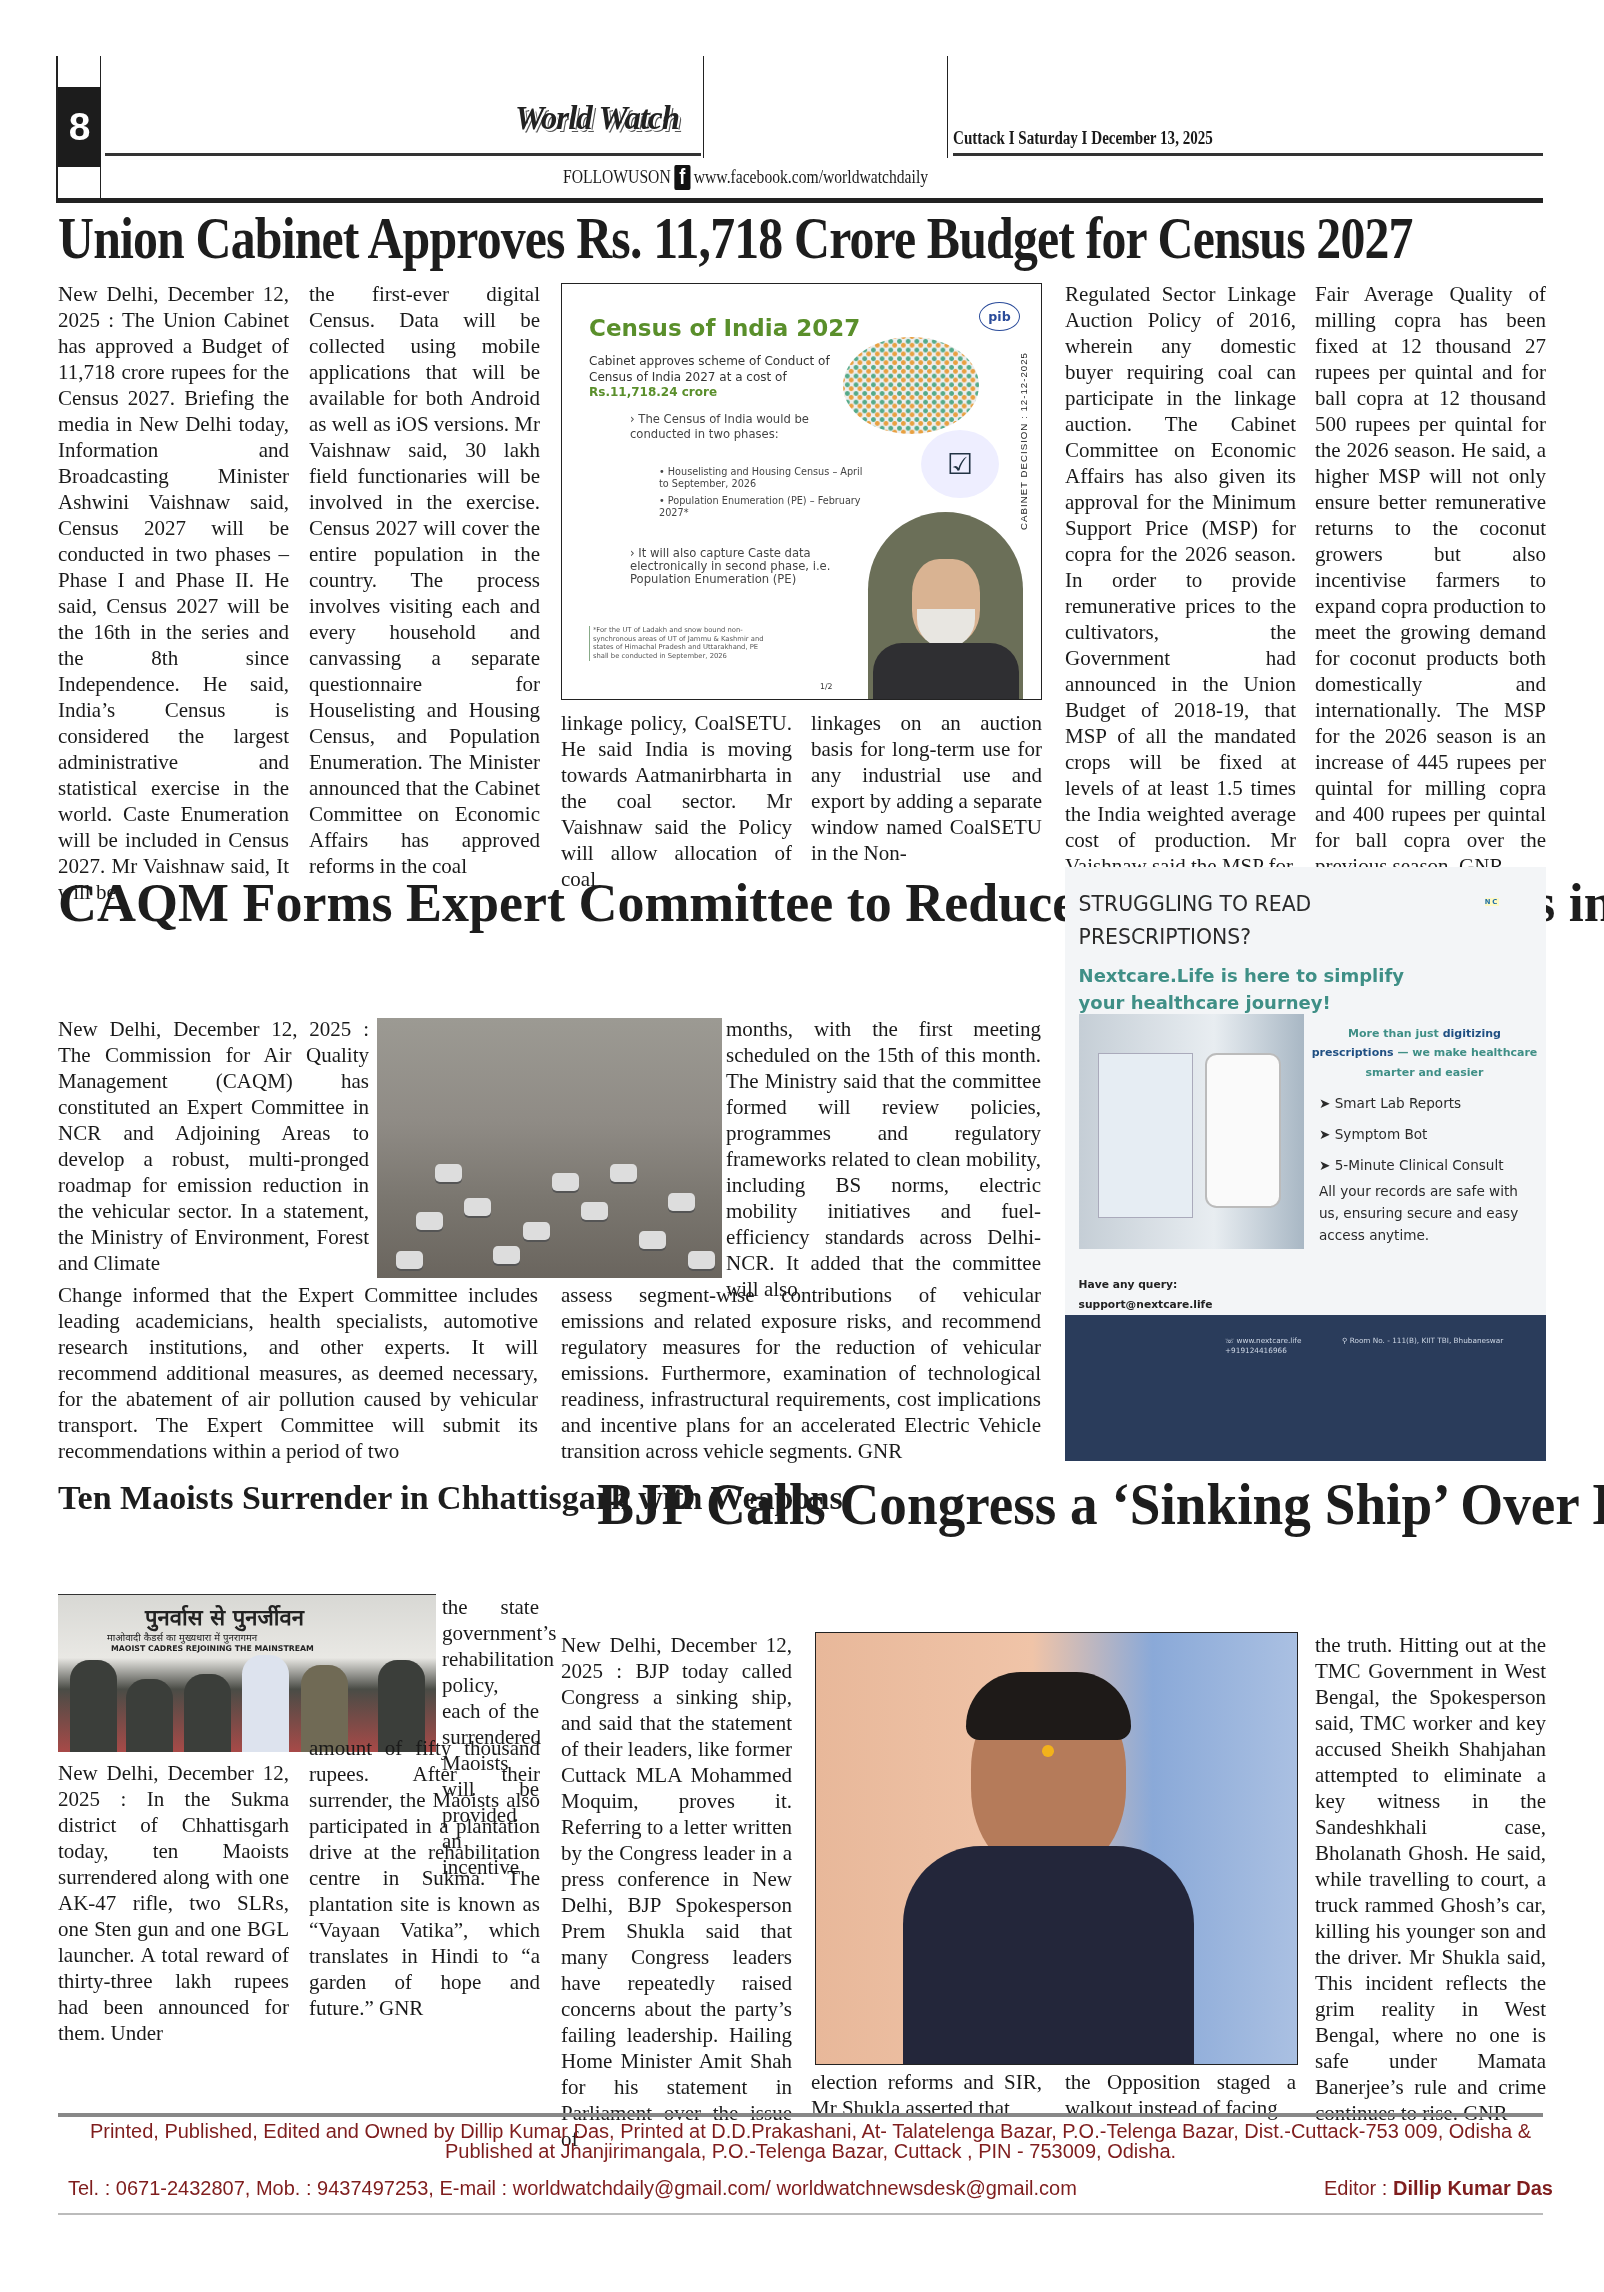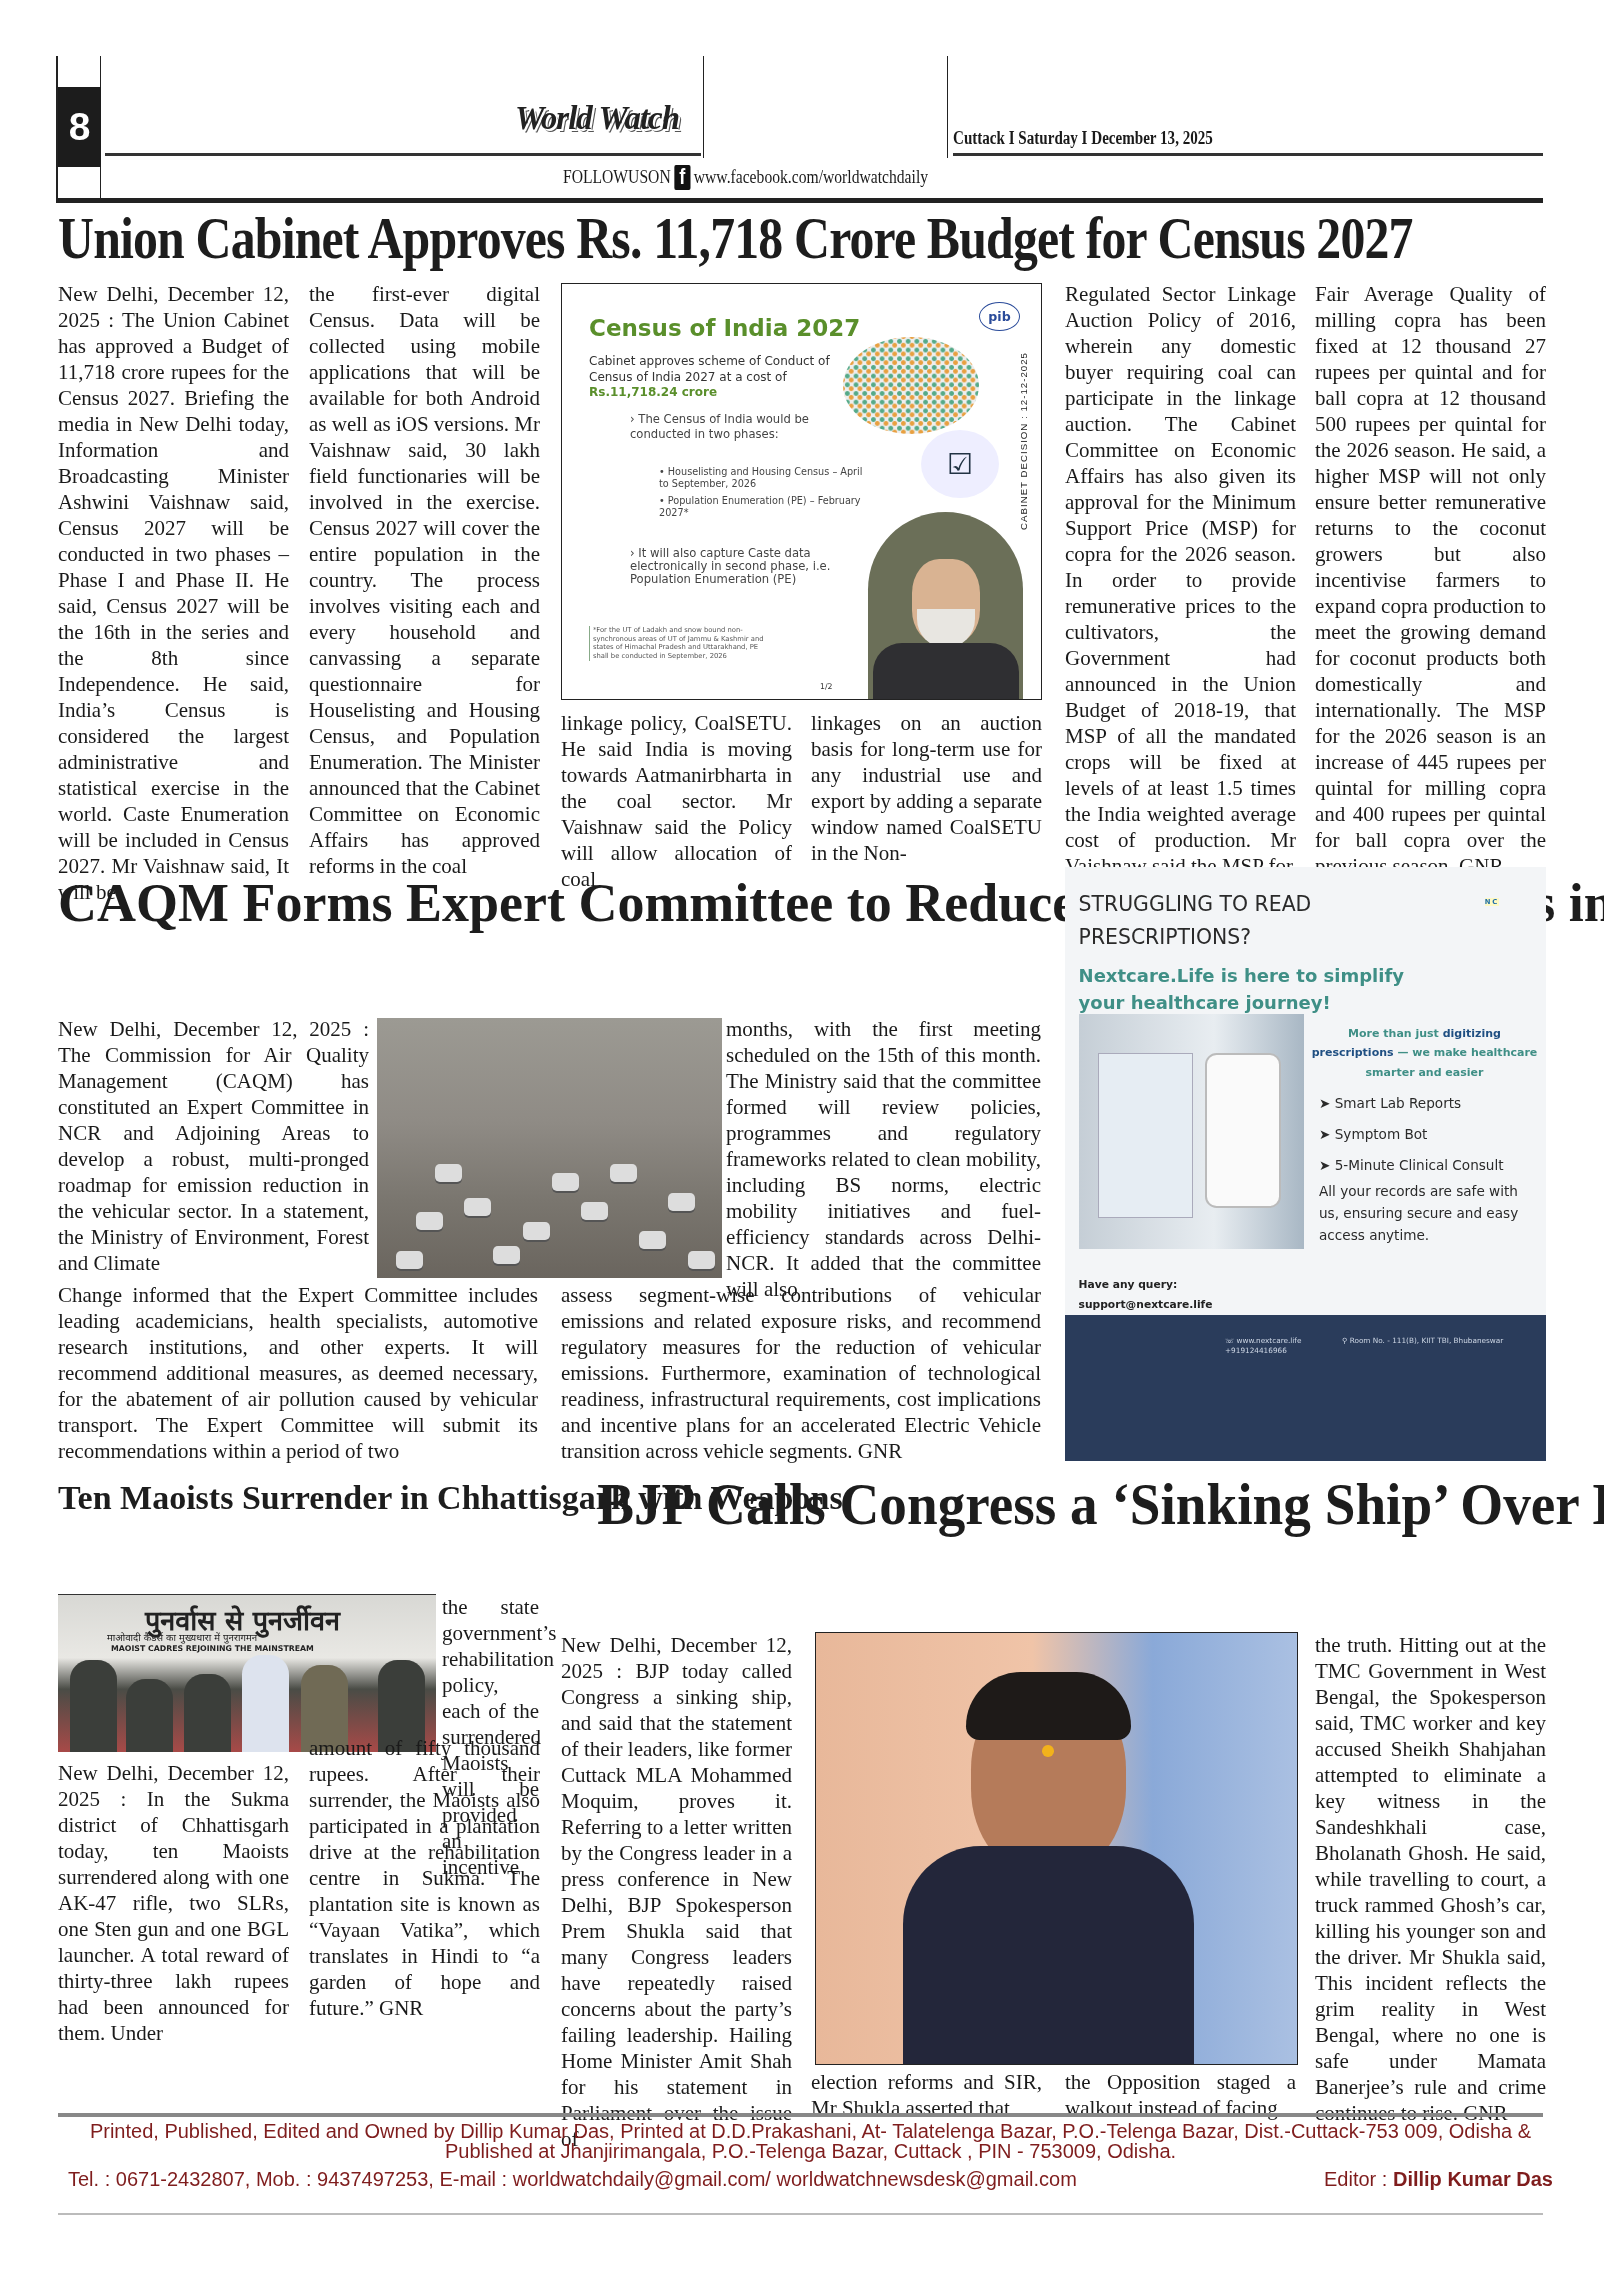--- a/index.html
+++ b/index.html
@@ -50,33 +50,33 @@
   .ad .phone{position:absolute;left:126px;top:39px;width:76px;height:155px;background:#fafafa;border:2.9px solid #bbb;border-radius:11.6px}
   .ad .pitch{position:absolute;left:245px;top:157px;width:229px;text-align:center;font-size:11px;line-height:19.4px;color:#3f8f86;font-weight:bold}
   .ad .pitch b{color:#1f4f82}
   .ad .feat{position:absolute;left:254px;top:221px;font-size:13.6px;line-height:31px;color:#2a2a2a}
   .ad .safe{position:absolute;left:254px;top:313px;font-size:13.6px;line-height:22px;color:#2a2a2a;width:223px}
   .ad .query{position:absolute;left:13.6px;top:408px;font-size:10.7px;line-height:20.4px;color:#222;font-weight:bold}
   .ad .foot{position:absolute;left:0;top:448px;width:481px;height:146px;background:#2a3c5b;color:#cfd8e6;font-size:7.3px;line-height:9.7px}
   .ad .foot .a{position:absolute;left:160px;top:21.3px}
   .ad .foot .b{position:absolute;left:277px;top:21.3px}
   .maoist{left:58px;top:1594px;width:378px;height:158px;background:linear-gradient(180deg,#d8d8d4 0%,#e9e8e4 40%,#4a4c46 60%,#a84a48 100%);overflow:hidden;border-top:1.9px solid #333}
-  .maoist .ban{position:absolute;left:87px;top:5.8px;font-size:27px;color:#222;font-family:"DejaVu Sans",sans-serif;font-weight:bold}
+  .maoist .ban{position:absolute;left:87px;top:5.8px;font-size:22px;color:#222;font-family:"DejaVu Sans",sans-serif;font-weight:bold}
   .maoist .ban2{position:absolute;left:53px;top:49px;font-size:7.8px;color:#222;font-family:"DejaVu Sans",sans-serif;font-weight:bold}
   .maoist .ban3{position:absolute;left:49px;top:36px;font-size:9.7px;color:#222;font-family:"DejaVu Sans",sans-serif}
   .maoist .p{position:absolute;bottom:0;width:47px;border-radius:19.4px 19.4px 0 0;background:#3b3e3a}
   .shukla{left:815px;top:1632px;width:483px;height:433px;background:linear-gradient(90deg,#e8b89a 0%,#f0c4a8 45%,#8aa9d8 70%,#aac0e2 100%);border:1.9px solid #222;overflow:hidden}
   .shukla .head{position:absolute;left:155px;top:49px;width:155px;height:194px;border-radius:45%;background:#b57b5a}
   .shukla .hair{position:absolute;left:150px;top:39px;width:165px;height:68px;border-radius:78px 78px 19.4px 19.4px;background:#1e1a18}
   .shukla .vest{position:absolute;left:87px;top:213px;width:291px;height:223px;background:#23263a;border-radius:78px 78px 0 0}
   .shukla .tilak{position:absolute;left:226px;top:112px;width:11.6px;height:11.6px;border-radius:50%;background:#f2b21b}
   
   .footrule{left:58px;top:2113px;width:1485px;height:3.9px;background:#888}
   .footer{left:68px;top:2121px;width:1485px;font-family:"Liberation Sans",sans-serif;font-size:20px;line-height:20.4px;color:#7f1d1d;text-align:center}
-  .footer .l3{display:flex;justify-content:space-between;text-align:left;margin-top:7px}
+  .footer .l3{display:flex;justify-content:space-between;text-align:left;margin-top:16px}
   .footer .ed b{font-weight:bold}
   .botrule{left:58px;top:2213px;width:1485px;height:1.9px;background:#bbb}
 </style>
 </head>
 <body>
 
 <div class="abs vline" style="left:56px;top:56px;height:147px"></div>
 <div class="abs vline" style="left:100px;top:56px;height:147px;width:1px"></div>
 <div class="abs pagebox">8</div>
 <div class="abs logo">World Watch</div>

